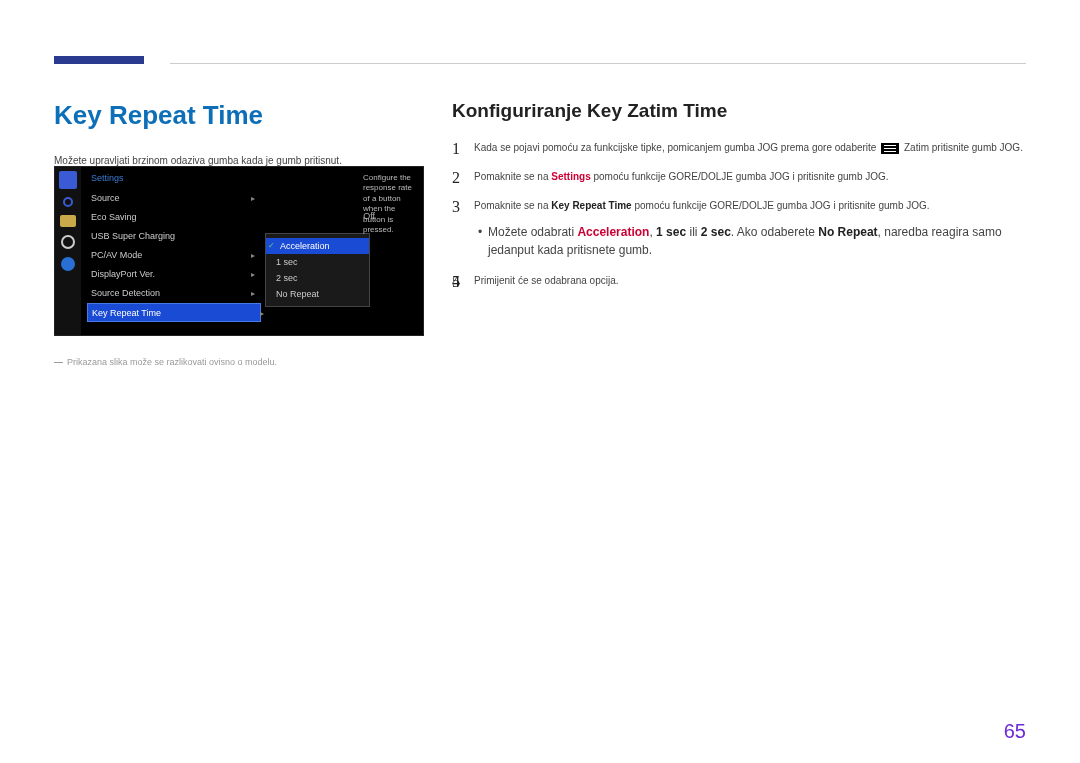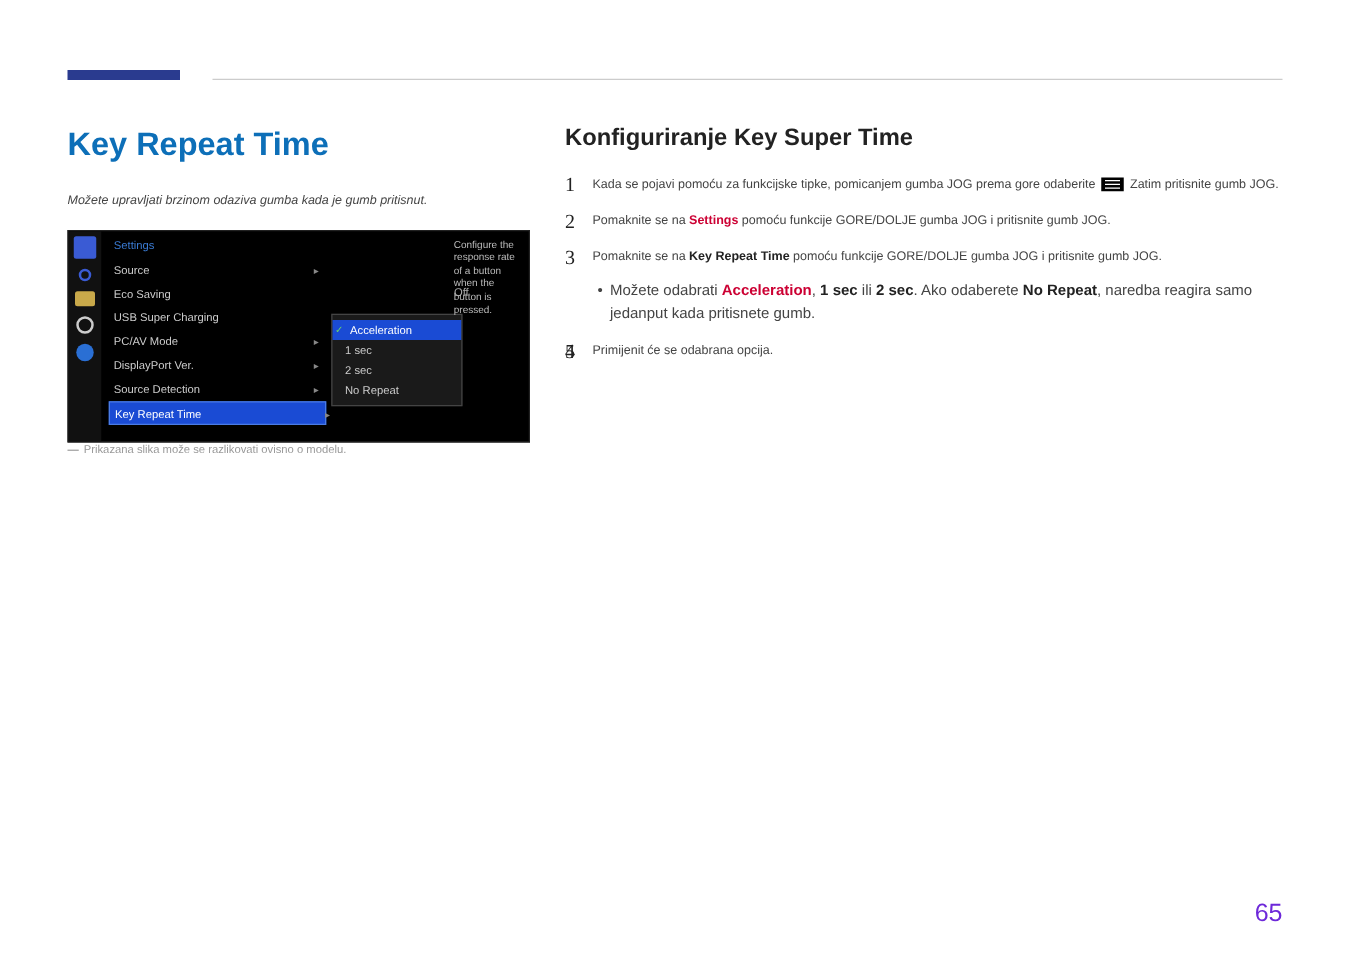--- a/index.html
+++ b/index.html
@@ -43,27 +43,25 @@
   }
   h1.feature-title {
     color: #0d6fb8;
     font-size: 26px;
     font-weight: 600;
     margin-bottom: 24px;
   }
   .intro {
     font-size: 10px;
     color: #444;
-    margin-bottom: 18px;
-    font-style: italic;
   }
   .disclaimer {
     font-size: 9px;
     color: #999;
-    margin-top: 0;
+    margin-top: 21px;
   }
   .disclaimer .dash { color:#666; margin-right:4px; }
   
   .osd {
     width: 370px;
     height: 170px;
     background: #000;
     border: 1px solid #222;
     position: relative;
     font-size: 9px;
@@ -196,21 +194,21 @@
         <div class="opt">2 sec</div>
         <div class="opt">No Repeat</div>
       </div>
       <div class="osd-desc">Configure the response rate of a button when the button is pressed.</div>
     </div>
 
     <p class="disclaimer"><span class="dash">―</span><span>Prikazana slika može se razlikovati ovisno o modelu.</span></p>
   </div>
 
   <div class="col-right">
-    <h2 class="config-title">Konfiguriranje Key Super Time</h2>
+    <h2 class="config-title">Konfiguriranje Key Zatim Time</h2>
     <ol class="steps">
       <li>
         <span class="num">1</span>
         <span>Kada se pojavi pomoću za funkcijske tipke, pomicanjem gumba JOG prema gore odaberite </span><span class="menu-icon"></span><span> Zatim pritisnite gumb JOG.</span>
       </li>
       <li>
         <span class="num">2</span>
         <span>Pomaknite se na </span><span class="red">Settings</span><span> pomoću funkcije GORE/DOLJE gumba JOG i pritisnite gumb JOG.</span>
       </li>
       <li>

